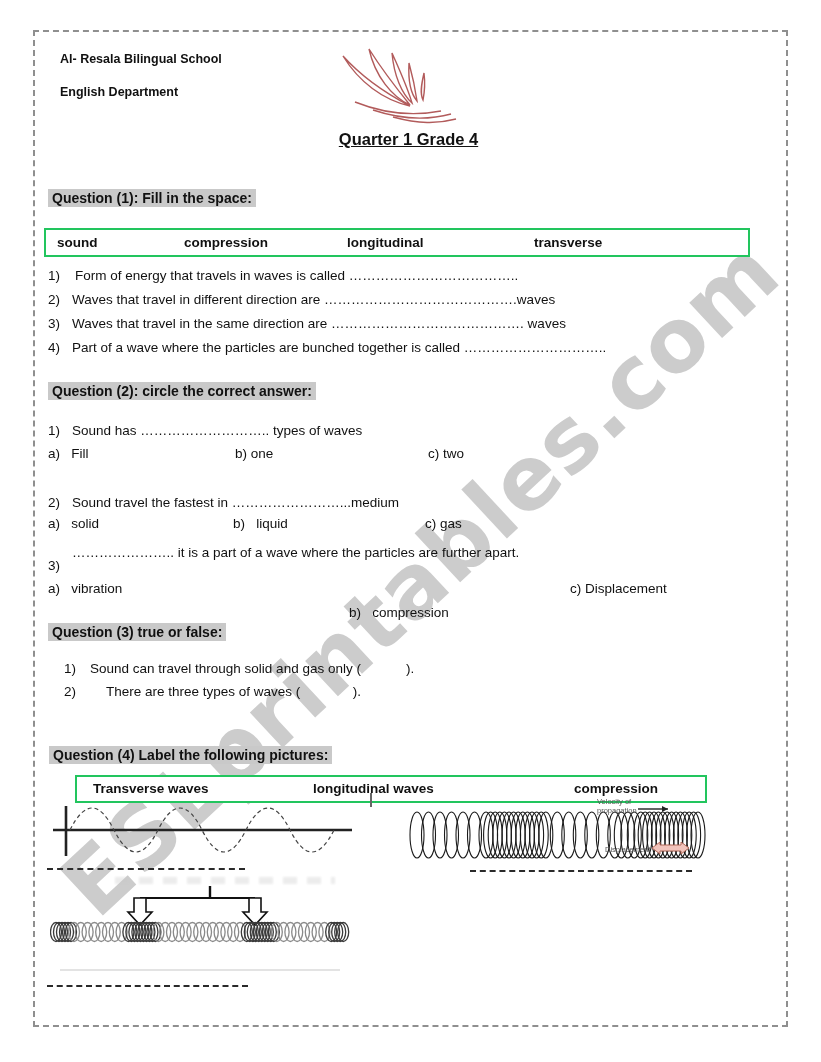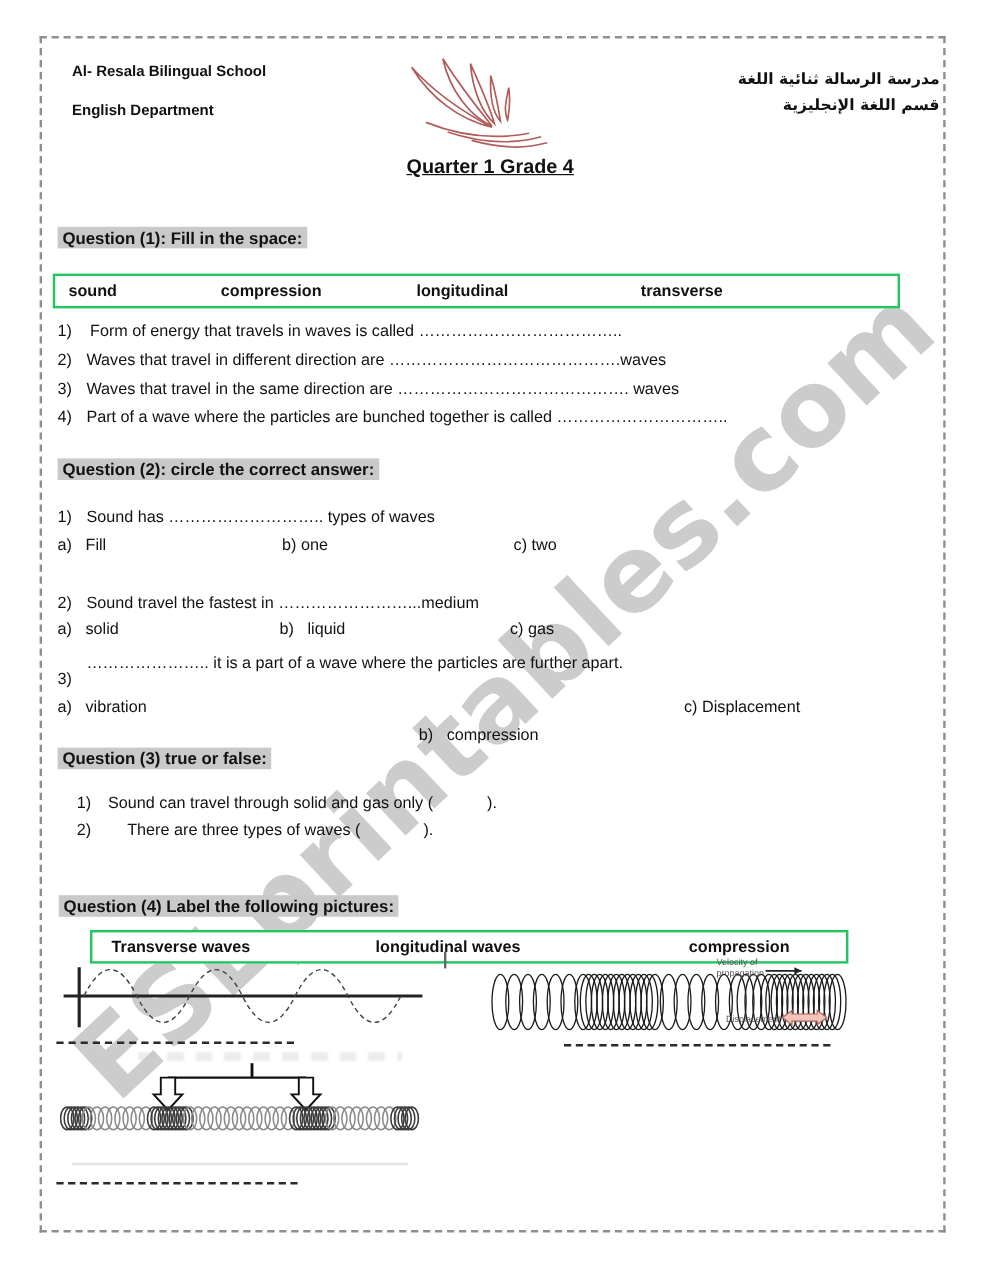--- a/index.html
+++ b/index.html
@@ -47,24 +47,20 @@
         <path d="M54,7 C60,34 77,55 95,63 C82,47 66,26 54,7 Z"></path>
         <path d="M77,11 C79,34 87,52 97,61 C92,44 84,27 77,11 Z"></path>
         <path d="M94,21 C93,39 96,52 102,59 C100,45 97,32 94,21 Z"></path>
         <path d="M109,31 C106,44 105,52 108,58 C110,48 110,39 109,31 Z"></path>
         <path d="M40,60 C70,72 100,74 126,69"></path>
         <path d="M58,68 C88,78 114,78 136,72"></path>
         <path d="M78,75 C104,82 122,82 141,77"></path>
       </g>
     </svg>
 
-    <div class="abs arabic" style="right:38px;top:56px;">
-      <div>مدرسة الرسالة ثنائية اللغة</div>
-      <div>قسم اللغة الإنجليزية</div>
-    </div>
 
     <div class="abs title-wrap">
       <div class="title-line">Quarter 1 Grade 4</div>
     </div>
 
     <span class="abs hl" style="left:48px;top:189px;">Question (1): Fill in the space:</span>
 
     <div class="abs bank" style="left:44px;top:228px;width:702px;height:25px;line-height:25px;">
       <span class="abs t" style="left:11px;">sound</span>
       <span class="abs t" style="left:138px;">compression</span>

